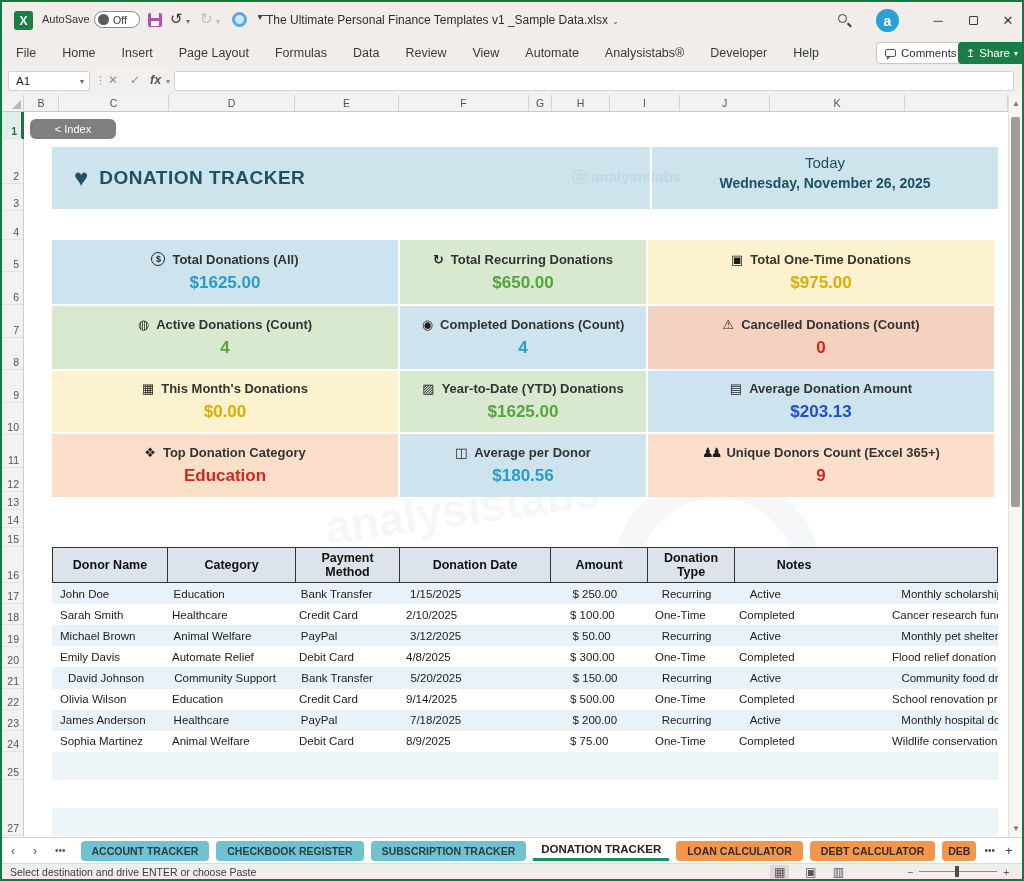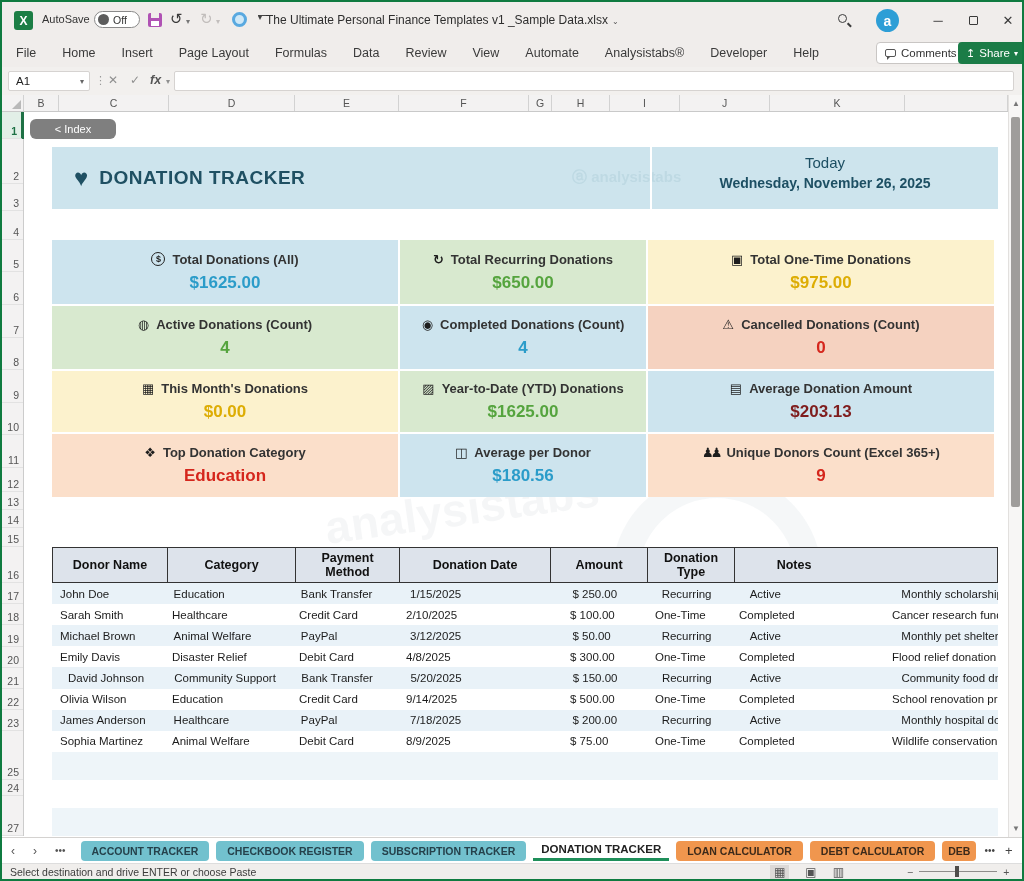--- a/index.html
+++ b/index.html
@@ -86,21 +86,21 @@
          grid-template-columns:346px 246px 346px;grid-template-rows:64px 63px 61px 63px;gap:2px;}
   .card{display:flex;flex-direction:column;align-items:center;justify-content:center;gap:6px;}
   .clabel{display:flex;align-items:center;gap:7px;font-size:13px;font-weight:700;color:#333;}
   .cicon{font-size:13px;color:#1d1d1d;line-height:1;}
   .cicon[data-name="money-bag-icon"]{border:1.5px solid #222;border-radius:50%;width:14px;height:14px;
       display:inline-flex;align-items:center;justify-content:center;font-size:9px;font-weight:700;}
   .cicon[data-name="people-icon"]{letter-spacing:-3px;}
   .cval{font-size:17px;font-weight:700;}
   .bg-blue{background:#cde4ee;} .bg-green{background:#d8e9cf;} .bg-yellow{background:#fcf2cd;}
   .bg-salmon{background:#f5d2c0;} .bg-peach{background:#fbdfca;}
-  .vc-blue{color:#2b9cc9;} .vc-green{color:#55a43e;} .vc-gold{color:#ddad04;} .vc-red{color:#d5261c;} .vc-royal{color:#7f1d1d;}
+  .vc-blue{color:#2b9cc9;} .vc-green{color:#55a43e;} .vc-gold{color:#ddad04;} .vc-red{color:#d5261c;} .vc-royal{color:#1d4ed8;}
 
   
   .wm-ring{position:absolute;left:588px;top:360px;width:210px;height:210px;border:26px solid #e9edf0;border-radius:50%;opacity:.45;}
   .wm-text{position:absolute;left:300px;top:370px;font-size:46px;font-weight:800;color:rgba(110,130,145,.07);transform:rotate(-8deg);white-space:nowrap;}
 
   
   .table{position:absolute;left:28px;top:435px;width:946px;}
   .thead{display:flex;height:36px;border:1.5px solid #333;background:#dde3eb;}
   .th{border-right:1px solid #333;display:flex;align-items:center;justify-content:center;text-align:center;
       font-size:12.5px;font-weight:700;color:#111;line-height:1.15;padding:0 2px;}
@@ -243,21 +243,21 @@
       <div class="rowh" data-name="row-header-14" style="top: 398px; height: 18px;">14</div>
       <div class="rowh" data-name="row-header-15" style="top: 416px; height: 19px;">15</div>
       <div class="rowh" data-name="row-header-16" style="top: 435px; height: 36px;">16</div>
       <div class="rowh" data-name="row-header-17" style="top: 471px; height: 21px;">17</div>
       <div class="rowh" data-name="row-header-18" style="top: 492px; height: 21px;">18</div>
       <div class="rowh" data-name="row-header-19" style="top: 513px; height: 22px;">19</div>
       <div class="rowh" data-name="row-header-20" style="top: 535px; height: 21px;">20</div>
       <div class="rowh" data-name="row-header-21" style="top: 556px; height: 21px;">21</div>
       <div class="rowh" data-name="row-header-22" style="top: 577px; height: 21px;">22</div>
       <div class="rowh" data-name="row-header-23" style="top: 598px; height: 21px;">23</div>
-      <div class="rowh" data-name="row-header-24" style="top: 619px; height: 21px; margin-top: 44px;">24</div>
+      <div class="rowh" data-name="row-header-24" style="top: 619px; height: 21px;">24</div>
       <div class="rowh" data-name="row-header-25" style="top: 640px; height: 28px;">25</div>
       <div class="rowh" data-name="row-header-26" style="top: 668px; height: 28px; margin-left: 30px;">26</div>
       <div class="rowh" data-name="row-header-27" style="top: 696px; height: 28px;">27</div>
     </div>
   <div class="abs" style="left:20px;top:110px;width:2px;height:27px;background:#1e7145;" data-name="selection-indicator"></div>
 
   <div class="canvas" data-name="sheet-canvas">
     <div class="index-btn" data-name="index-button">
       <span>&lt; Index</span>
     </div>
@@ -401,21 +401,21 @@
             <div class="td" data-name="cell-category" style="width: 128px; padding-left: 5px;">Animal Welfare</div>
             <div class="td" data-name="cell-payment-method" style="width: 104px; padding-left: 4px;">PayPal</div>
             <div class="td" data-name="cell-donation-date" style="width: 151px; padding-left: 7px;">3/12/2025</div>
             <div class="td" data-name="cell-amount" style="width: 97px; padding-left: 20px;">$ 50.00</div>
             <div class="td" data-name="cell-donation-type" style="width: 87px; padding-left: 8px;">Recurring</div>
             <div class="td" data-name="cell-status" style="width: 146px; padding-left: 5px;">Active</div>
             <div class="td" data-name="cell-notes" style="width: 118px; padding-left: 12px;">Monthly pet shelter donation</div>
           </div>
           <div class="tr even" data-name="table-row-emily-davis">
             <div class="td" data-name="cell-donor-name" style="width: 115px; padding-left: 8px;">Emily Davis</div>
-            <div class="td" data-name="cell-category" style="width: 128px; padding-left: 5px;">Disaster Relief</div>
+            <div class="td" data-name="cell-category" style="width: 128px; padding-left: 5px;">Automate Relief</div>
             <div class="td" data-name="cell-payment-method" style="width: 104px; padding-left: 4px;">Debit Card</div>
             <div class="td" data-name="cell-donation-date" style="width: 151px; padding-left: 7px;">4/8/2025</div>
             <div class="td" data-name="cell-amount" style="width: 97px; padding-left: 20px;">$ 300.00</div>
             <div class="td" data-name="cell-donation-type" style="width: 87px; padding-left: 8px;">One-Time</div>
             <div class="td" data-name="cell-status" style="width: 146px; padding-left: 5px;">Completed</div>
             <div class="td" data-name="cell-notes" style="width: 118px; padding-left: 12px;">Flood relief donation</div>
           </div>
           <div class="tr odd" data-name="table-row-david-johnson">
             <div class="td" data-name="cell-donor-name" style="width: 115px; padding-left: 16px;">David Johnson</div>
             <div class="td" data-name="cell-category" style="width: 128px; padding-left: 5px;">Community Support</div>

